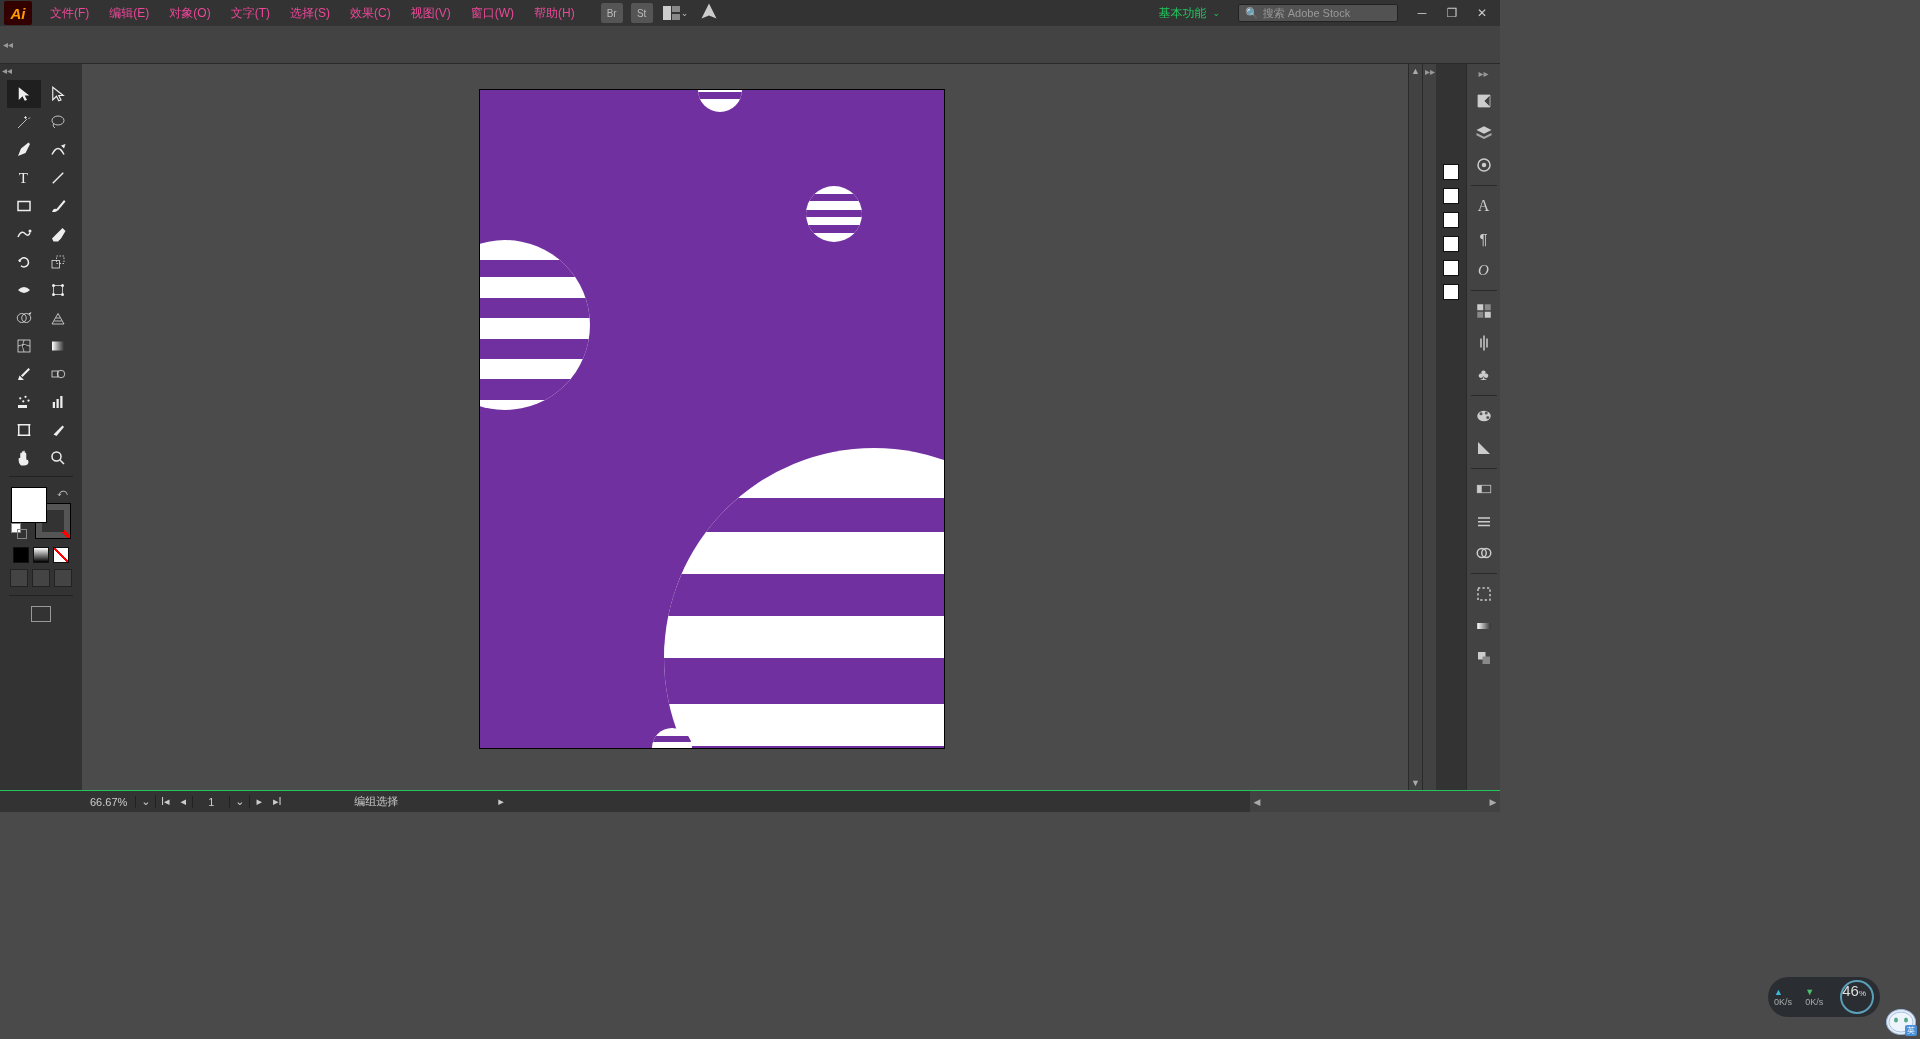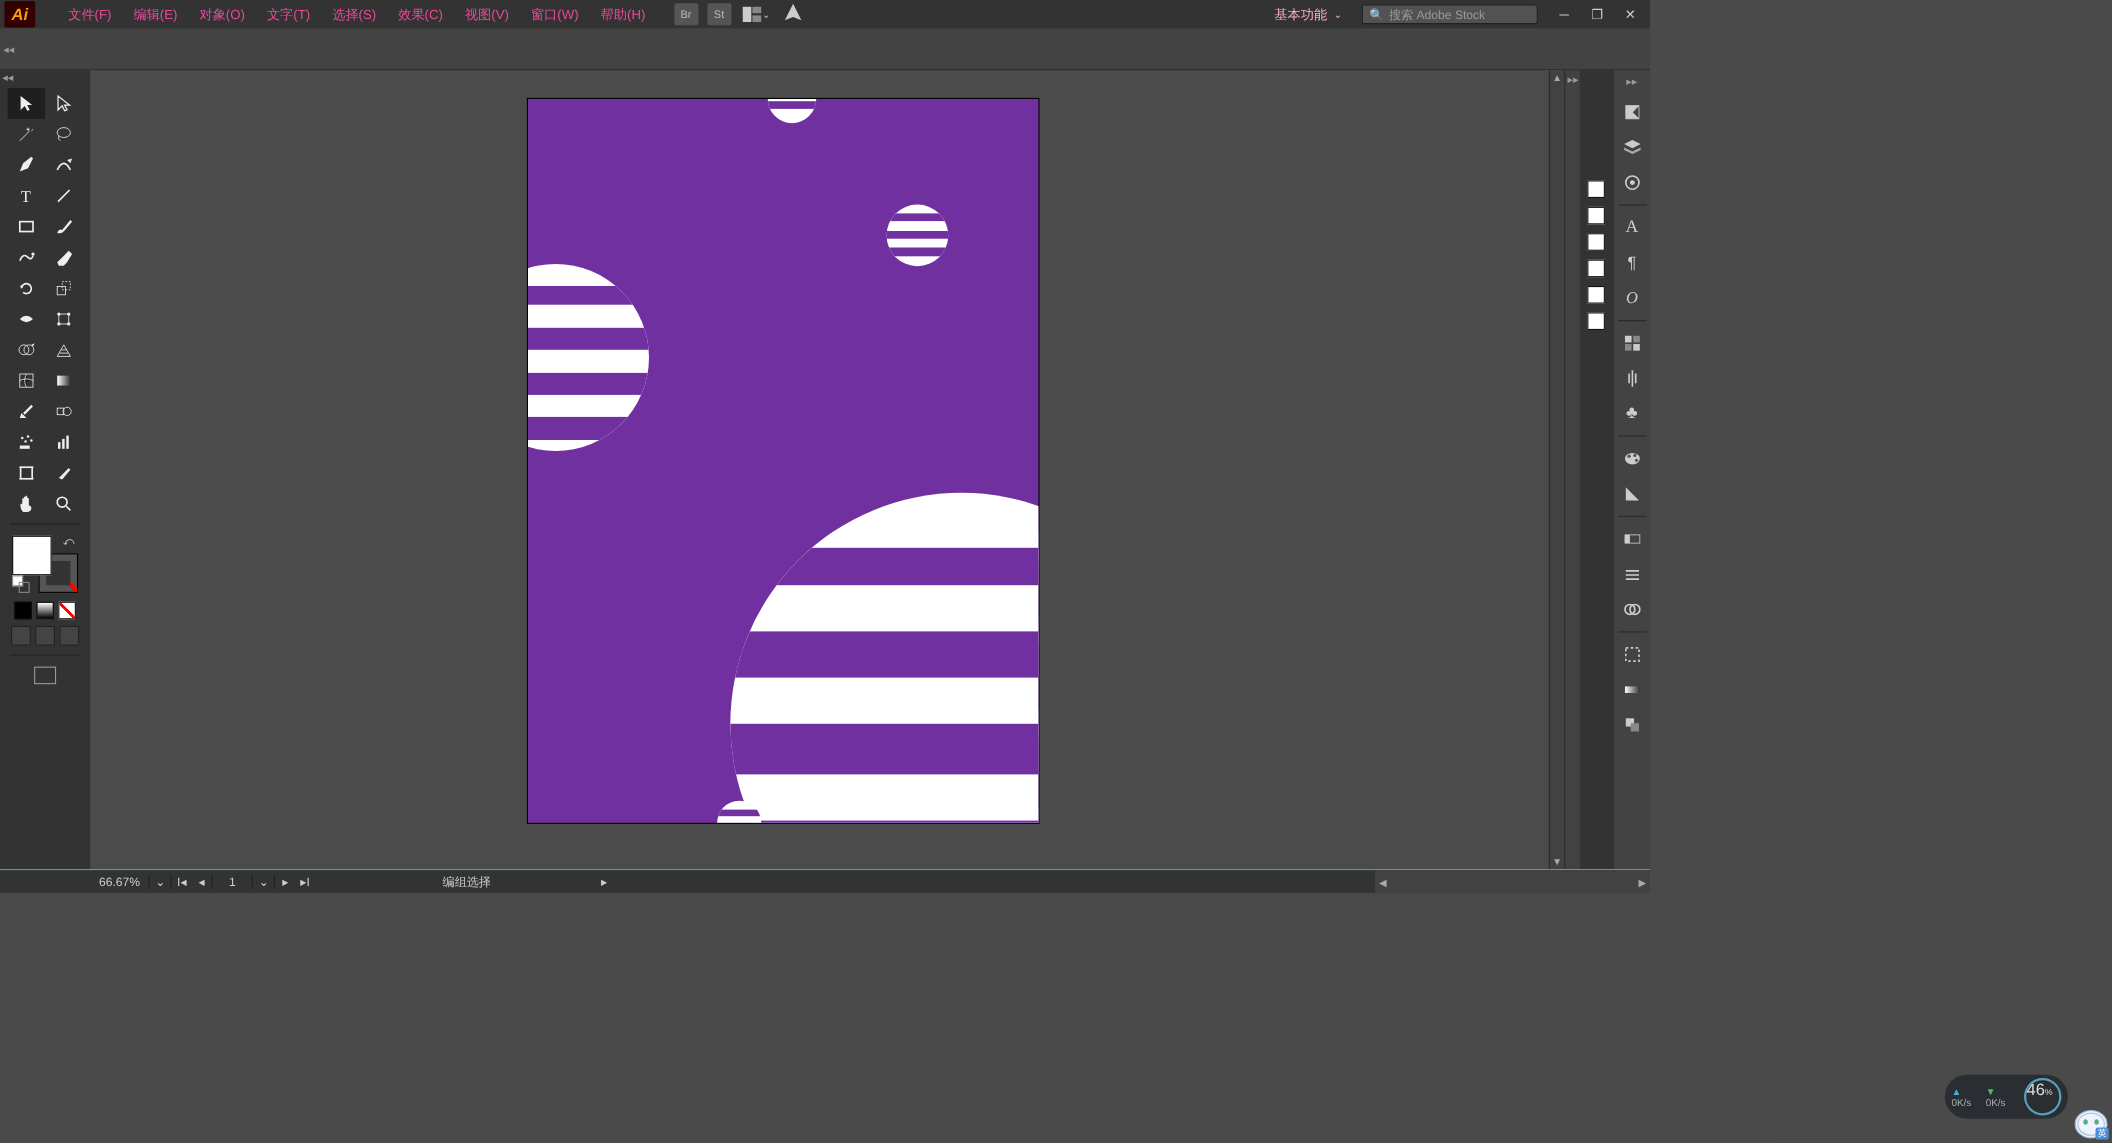--- a/index.html
+++ b/index.html
@@ -1,26 +1,26 @@
 <!DOCTYPE html>
 <html><head>
 <meta charset="utf-8">
 <style>
 * { margin: 0; padding: 0; box-sizing: border-box; user-select: none; }
 body { font-family: "Microsoft YaHei", "Segoe UI", sans-serif; background: #4a4a4a; width: 1500px; height: 812px; overflow: hidden; color: #ccc; font-size: 12px; }
 
 
 .menubar { height: 26px; background: #333333; display: flex; align-items: center; padding: 0 4px; }
-.app-logo { width: 28px; height: 24px; background: #330000; color: #ff9a00; display: flex; align-items: center; justify-content: center; font-weight: bold; font-style: italic; font-size: 15px; border-radius: 2px; margin-right: 20px; }
+.app-logo { width: 28px; height: 24px; background: #330000; color: #ff9a00; display: flex; align-items: center; justify-content: center; font-weight: bold; font-style: italic; font-size: 15px; border-radius: 2px; margin-right: 8px; }
 .menu-item { padding: 0 10px; color: #ec4899; line-height: 26px; cursor: pointer; }
 .menu-spacer { flex: 1; }
 .top-icon { width: 22px; height: 20px; background: #555; margin: 0 4px; display: flex; align-items: center; justify-content: center; font-size: 10px; color: #bbb; border-radius: 2px; }
 .top-arrange { display: flex; align-items: center; margin: 0 6px; color: #bbb; }
 .top-cloud { color: #ccc; font-size: 16px; margin: 0 6px; }
-.workspace-sel { color: #f9a8d4; padding: 0 10px; display: flex; align-items: center; gap: 6px; }
+.workspace-sel { color: #22c55e; padding: 0 10px; display: flex; align-items: center; gap: 6px; }
 .search-stock { background: #525252; border: 1px solid #222; height: 18px; width: 160px; padding: 0 6px; color: #999; font-size: 11px; display: flex; align-items: center; gap: 4px; border-radius: 2px; margin: 0 8px; }
 .win-controls { display: flex; gap: 14px; margin-left: 8px; margin-right: 6px; }
 .win-btn { width: 16px; height: 14px; color: #ccc; display: flex; align-items: center; justify-content: center; cursor: pointer; }
 
 
 .controlbar { height: 38px; background: #434343; border-bottom: 1px solid #2a2a2a; display: flex; align-items: center; }
 .ctrl-collapse { width: 16px; height: 12px; color: #999; font-size: 10px; text-align: center; }
 .ctrl-label { color: #888; font-size: 9px; margin-left: 20px; letter-spacing: 2px; }
 
 
@@ -77,21 +77,21 @@
 .panel-strip .chev { color: #999; font-size: 10px; align-self: center; margin-bottom: 4px; }
 .panel-icon { width: 28px; height: 28px; display: flex; align-items: center; justify-content: center; color: #ccc; cursor: pointer; }
 .panel-sep { width: 26px; height: 1px; background: #2a2a2a; margin: 2px 0; }
 
 
 .statusbar { height: 22px; background: #333333; display: flex; align-items: center; color: #ccc; font-size: 11px; border-top: 1px solid #22c55e; position: relative; }
 .zoom-val { padding: 0 8px; border-right: 1px solid #222; }
 .zoom-dd { width: 20px; text-align: center; border-right: 1px solid #222; }
 .nav-btn { width: 18px; text-align: center; color: #ccc; }
 .artboard-num { width: 38px; text-align: center; border-left: 1px solid #222; border-right: 1px solid #222; }
-.sel-label { margin-left: 116px; }
+.sel-label { margin-left: 68px; }
 .status-arrow { margin-left: 100px; }
 .hscroll { position: absolute; right: 0; top: 0; bottom: 0; width: 250px; background: #424242; display: flex; align-items: center; }
 .hscroll .harr { width: 14px; text-align: center; color: #aaa; font-size: 9px; }
 
 
 .netwidget { position: absolute; bottom: 22px; right: 40px; width: 112px; height: 40px; background: #2a2e33; border-radius: 20px; display: flex; align-items: center; padding: 0 6px; gap: 6px; }
 .net-stats { display: flex; flex-direction: row; font-size: 9px; color: #aaa; gap: 2px; }
 .net-up::before { content: "▲ "; color: #3fb5d8; }
 .net-down::before { content: "▼ "; color: #4ac26b; }
 .net-circle { width: 34px; height: 34px; border-radius: 50%; border: 2px solid #5aa0b8; display: flex; align-items: baseline; justify-content: flex-start; color: #ddd; font-size: 15px; }

